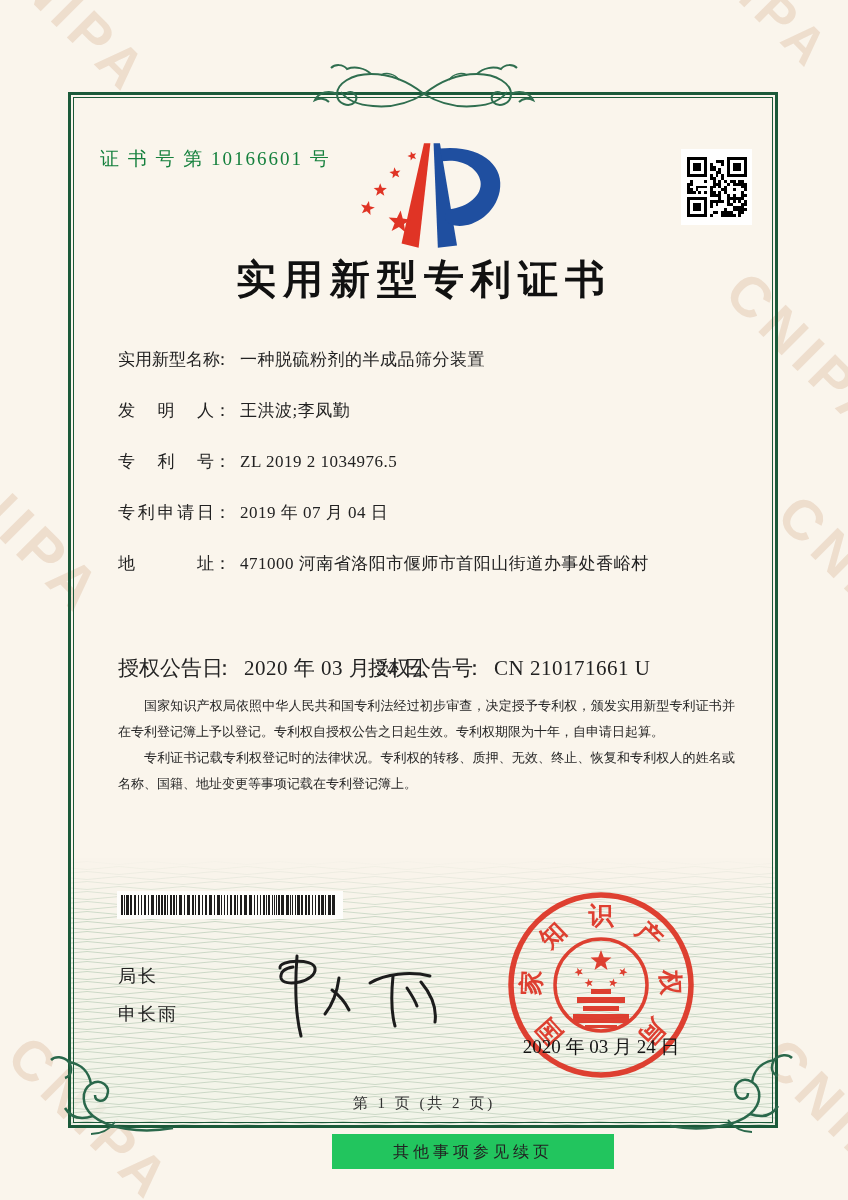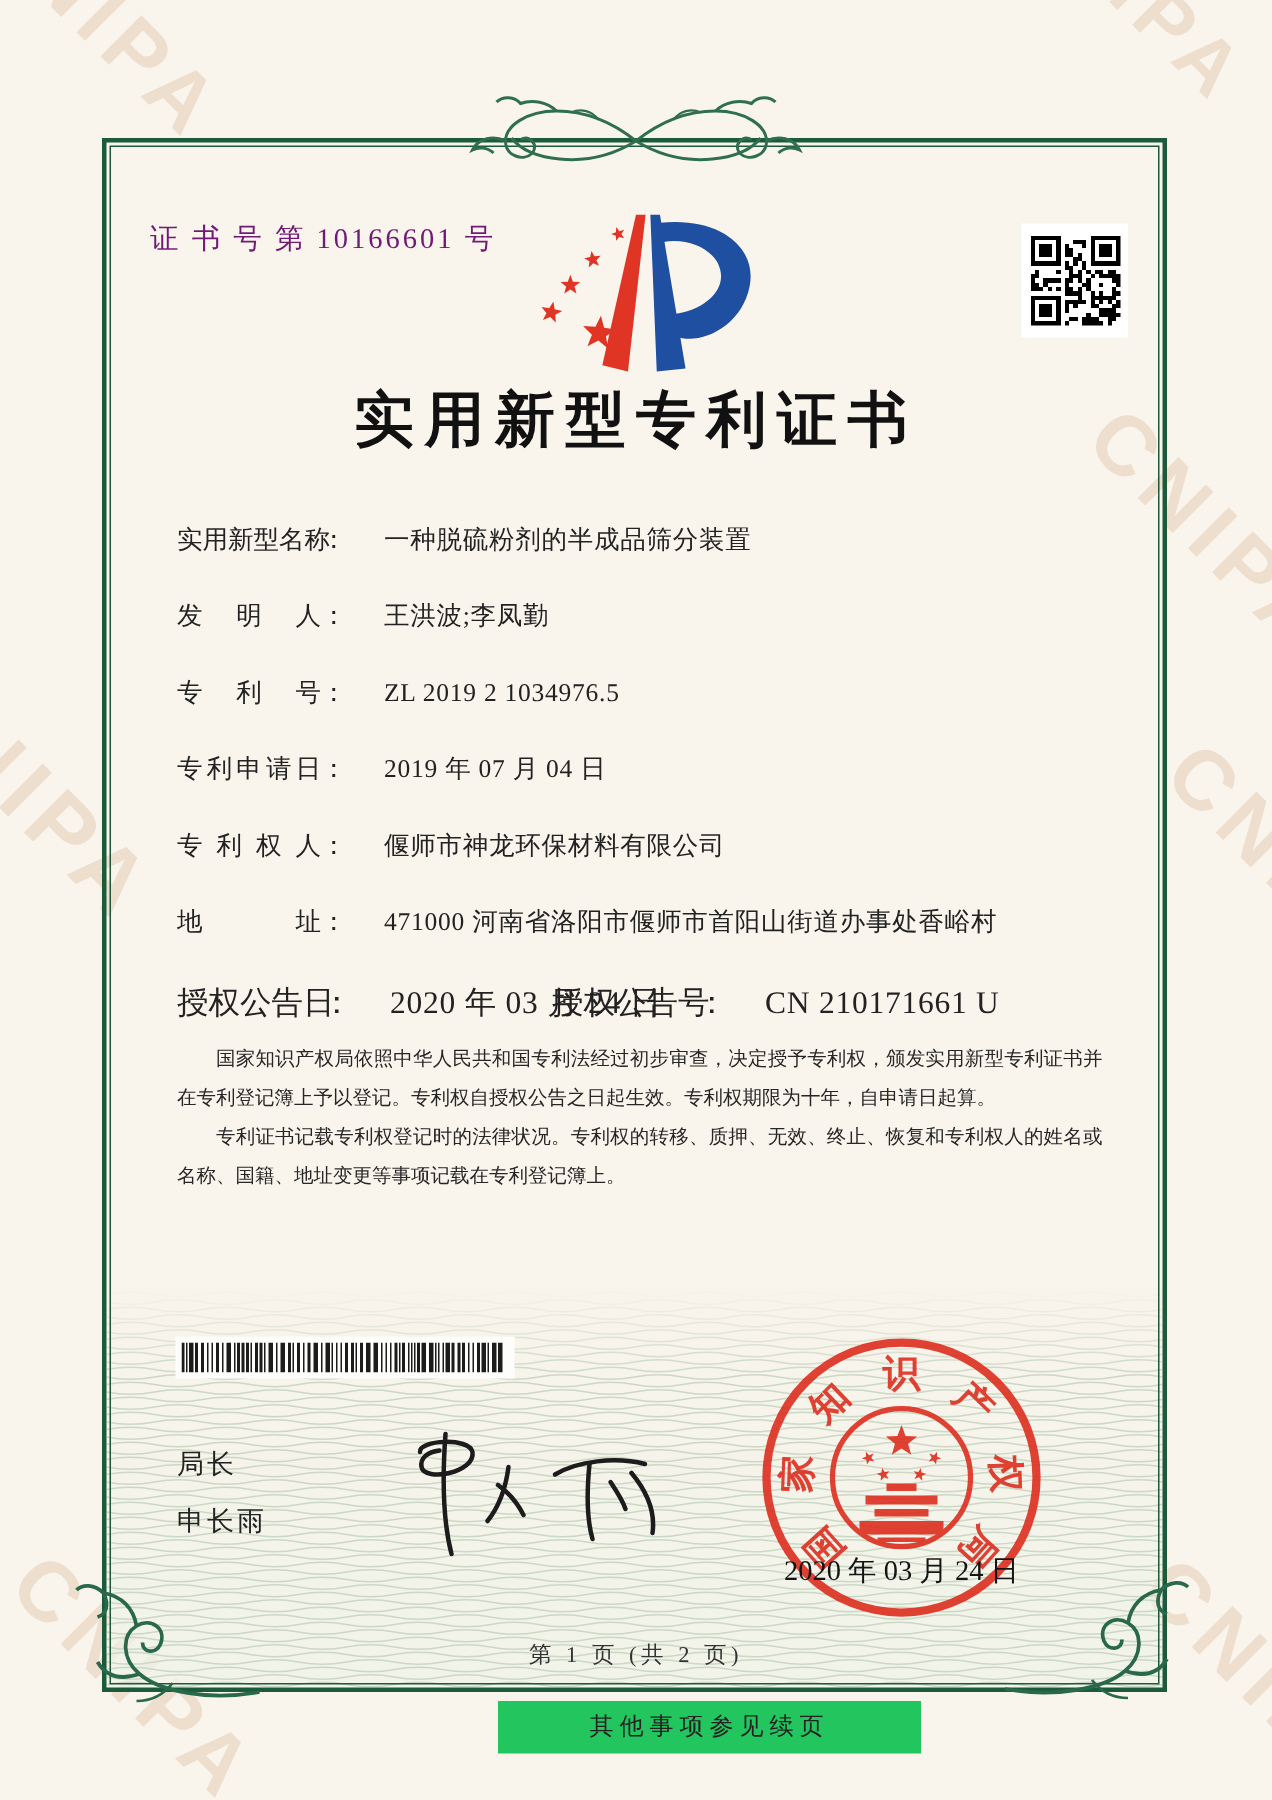--- a/index.html
+++ b/index.html
@@ -22,40 +22,40 @@
   .frame{
     position:absolute;left:68px;top:92px;width:704px;height:1030px;
     border:3px solid #1b5a3a;z-index:5;pointer-events:none;
   }
   .frame-inner{
     position:absolute;left:2px;top:2px;right:2px;bottom:2px;
     border:1px solid #1b5a3a;
   }
   .cert-no{
     left:100px;top:146px;z-index:2;
-    font-size:19px;letter-spacing:2px;color:#701a75;
+    font-size:19px;letter-spacing:2px;color:#15803d;
   }
   .logo-wrap{left:350px;top:140px;width:165px;height:112px;z-index:2;}
   .qr-wrap{
     left:681px;top:149px;width:71px;height:76px;background:#ffffff;z-index:2;
     display:flex;align-items:center;justify-content:center;
   }
   .title{
     left:0;top:252px;width:848px;text-align:center;z-index:2;
     font-size:40px;font-weight:bold;letter-spacing:7px;color:#111;
   }
   .fields{left:118px;top:348px;width:616px;z-index:2;font-size:17px;}
   .frow{height:51px;position:relative;white-space:nowrap;}
   .flabel{
     display:inline-block;width:96px;
     text-align:justify;text-align-last:justify;
     vertical-align:top;
   }
   .fcolon{display:inline-block;}
-  .fvalue{display:inline-block;margin-left:25px;letter-spacing:0.5px;}
+  .fvalue{display:inline-block;margin-left:9px;letter-spacing:0.5px;}
   .grant-row{left:118px;top:654px;width:640px;z-index:2;font-size:21px;white-space:nowrap;}
   .grant-no{position:absolute;left:250px;top:0;}
   .paras{
     left:118px;top:693px;width:617px;z-index:2;
     font-size:13px;line-height:26px;text-align:justify;color:#262626;
   }
   .paras p{margin:0;text-indent:2em;}
   .wavy{left:71px;top:858px;z-index:1;}
   .barcode-wrap{
     left:117px;top:891px;width:226px;height:28px;background:#fdfdfb;z-index:2;
@@ -324,23 +324,20 @@
   <div class="frow">
     <span class="flabel">发明人</span><span class="fcolon">：</span><span class="fvalue">王洪波;李凤勤</span>
   </div>
   <div class="frow">
     <span class="flabel">专利号</span><span class="fcolon">：</span><span class="fvalue">ZL 2019 2 1034976.5</span>
   </div>
   <div class="frow">
     <span class="flabel">专利申请日</span><span class="fcolon">：</span><span class="fvalue">2019 年 07 月 04 日</span>
   </div>
   <div class="frow">
-    <span class="flabel">专利权人</span><span class="fcolon">：</span><span class="fvalue">偃师市神龙环保材料有限公司</span>
-  </div>
-  <div class="frow">
     <span class="flabel">地址</span><span class="fcolon">：</span><span class="fvalue">471000 河南省洛阳市偃师市首阳山街道办事处香峪村</span>
   </div>
 </div>
 
 <div class="abs grant-row">
   <span>
     <span class="flabel">授权公告日</span><span class="fcolon">：</span><span class="fvalue">2020 年 03 月 24 日</span>
   </span>
   <span class="grant-no">
     <span class="flabel">授权公告号</span><span class="fcolon">：</span><span class="fvalue">CN 210171661 U</span>

